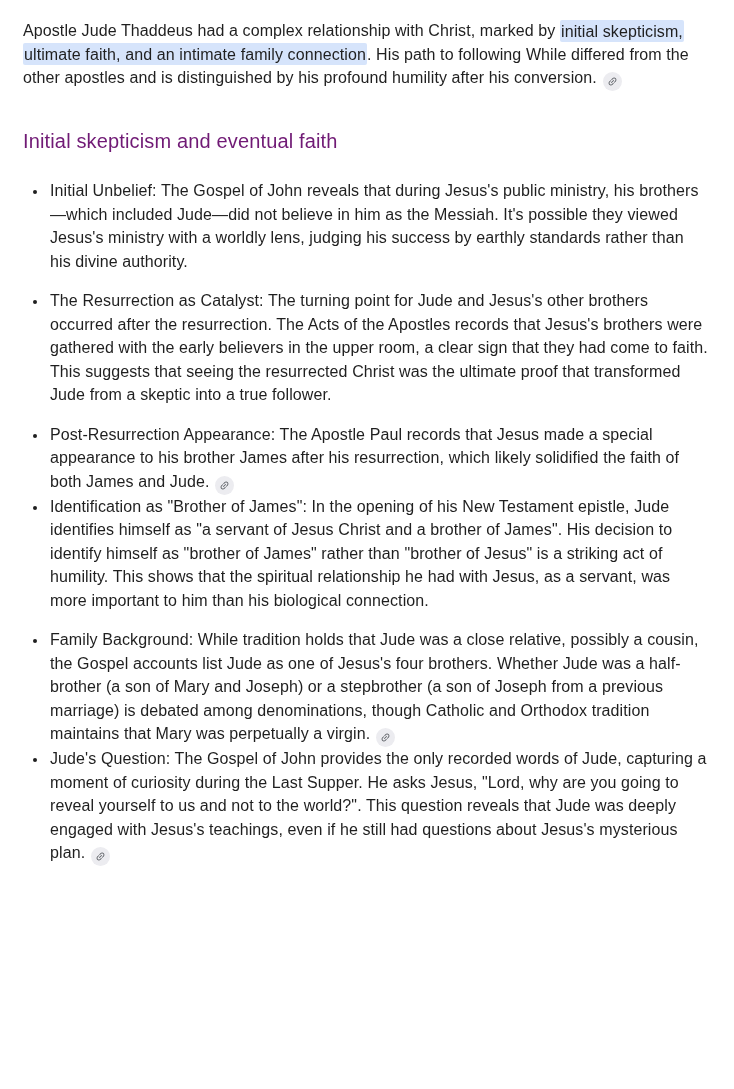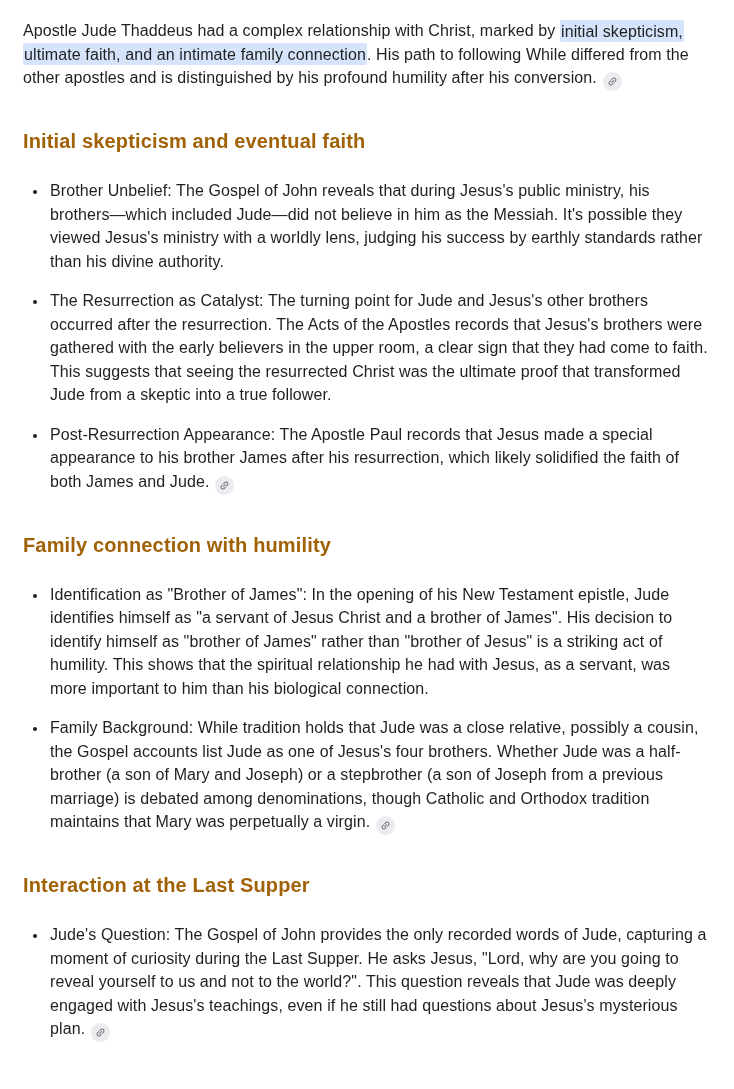--- a/index.html
+++ b/index.html
@@ -30,22 +30,22 @@
     background: #d6e4fb;
     color: inherit;
     padding: 2.5px 1px;
     border-radius: 2px;
     -webkit-box-decoration-break: clone;
     box-decoration-break: clone;
   }
   h2.section-heading {
     font-size: 20px;
     line-height: 28px;
-    font-weight: 700;
-    color: #a16207;
+    font-weight: 400;
+    color: #701a75;
     margin: 36px 0 24px 0;
     letter-spacing: 0.15px;
   }
   ul.bullets {
     margin: 0;
     padding: 0 0 0 25px;
     list-style: disc outside;
   }
   ul.bullets li {
     margin: 0 0 16px 0;
@@ -85,44 +85,42 @@
 
   <p class="intro"><strong>Apostle Jude Thaddeus</strong><span> had a complex relationship with Christ, marked by </span><mark class="key-highlight">initial skepticism, ultimate faith, and an intimate family connection</mark><span>. His path to following While differed from the other apostles and is distinguished by his profound humility after his conversion.</span><button class="citation-chip">
         <svg width="11" height="11" viewBox="0 0 24 24" aria-hidden="true">
           <path fill="currentColor" d="M3.9 12c0-1.71 1.39-3.1 3.1-3.1h4V7H7c-2.76 0-5 2.24-5 5s2.24 5 5 5h4v-1.9H7c-1.71 0-3.1-1.39-3.1-3.1zM8 13h8v-2H8v2zm9-6h-4v1.9h4c1.71 0 3.1 1.39 3.1 3.1s-1.39 3.1-3.1 3.1h-4V17h4c2.76 0 5-2.24 5-5s-2.24-5-5-5z"></path>
         </svg>
       </button></p>
 
   <section>
     <h2 class="section-heading">Initial skepticism and eventual faith</h2>
     <ul class="bullets">
-      <li><strong class="lead">Brother Unbelief:</strong> <span>The Gospel of John reveals that during Jesus's public ministry, his brothers—which included Jude—did not believe in him as the Messiah. It's possible they viewed Jesus's ministry with a worldly lens, judging his success by earthly standards rather than his divine authority.</span></li>
+      <li><strong class="lead">Initial Unbelief:</strong> <span>The Gospel of John reveals that during Jesus's public ministry, his brothers—which included Jude—did not believe in him as the Messiah. It's possible they viewed Jesus's ministry with a worldly lens, judging his success by earthly standards rather than his divine authority.</span></li>
       <li><strong class="lead">The Resurrection as Catalyst:</strong> <span>The turning point for Jude and Jesus's other brothers occurred after the resurrection. The Acts of the Apostles records that Jesus's brothers were gathered with the early believers in the upper room, a clear sign that they had come to faith. This suggests that seeing the resurrected Christ was the ultimate proof that transformed Jude from a skeptic into a true follower.</span></li>
       <li><strong class="lead">Post-Resurrection Appearance:</strong> <span>The Apostle Paul records that Jesus made a special appearance to his brother James after his resurrection, which likely solidified the faith of both James and Jude.</span><button class="citation-chip">
             <svg width="11" height="11" viewBox="0 0 24 24" aria-hidden="true">
               <path fill="currentColor" d="M3.9 12c0-1.71 1.39-3.1 3.1-3.1h4V7H7c-2.76 0-5 2.24-5 5s2.24 5 5 5h4v-1.9H7c-1.71 0-3.1-1.39-3.1-3.1zM8 13h8v-2H8v2zm9-6h-4v1.9h4c1.71 0 3.1 1.39 3.1 3.1s-1.39 3.1-3.1 3.1h-4V17h4c2.76 0 5-2.24 5-5s-2.24-5-5-5z"></path>
             </svg>
           </button></li>
     </ul>
   </section>
 
   <section>
-    <h2 class="section-heading">Family connection with humility</h2>
     <ul class="bullets">
       <li><strong class="lead">Identification as "Brother of James":</strong> <span>In the opening of his New Testament epistle, Jude identifies himself as "a servant of Jesus Christ and a brother of James". His decision to identify himself as "brother of James" rather than "brother of Jesus" is a striking act of humility. This shows that the spiritual relationship he had with Jesus, as a servant, was more important to him than his biological connection.</span></li>
       <li><strong class="lead">Family Background:</strong> <span>While tradition holds that Jude was a close relative, possibly a cousin, the Gospel accounts list Jude as one of Jesus's four brothers. Whether Jude was a half-brother (a son of Mary and Joseph) or a stepbrother (a son of Joseph from a previous marriage) is debated among denominations, though Catholic and Orthodox tradition maintains that Mary was perpetually a virgin.</span><button class="citation-chip">
             <svg width="11" height="11" viewBox="0 0 24 24" aria-hidden="true">
               <path fill="currentColor" d="M3.9 12c0-1.71 1.39-3.1 3.1-3.1h4V7H7c-2.76 0-5 2.24-5 5s2.24 5 5 5h4v-1.9H7c-1.71 0-3.1-1.39-3.1-3.1zM8 13h8v-2H8v2zm9-6h-4v1.9h4c1.71 0 3.1 1.39 3.1 3.1s-1.39 3.1-3.1 3.1h-4V17h4c2.76 0 5-2.24 5-5s-2.24-5-5-5z"></path>
             </svg>
           </button></li>
     </ul>
   </section>
 
   <section>
-    <h2 class="section-heading">Interaction at the Last Supper</h2>
     <ul class="bullets">
       <li><strong class="lead">Jude's Question:</strong> <span>The Gospel of John provides the only recorded words of Jude, capturing a moment of curiosity during the Last Supper. He asks Jesus, "Lord, why are you going to reveal yourself to us and not to the world?". This question reveals that Jude was deeply engaged with Jesus's teachings, even if he still had questions about Jesus's mysterious plan.</span><button class="citation-chip">
             <svg width="11" height="11" viewBox="0 0 24 24" aria-hidden="true">
               <path fill="currentColor" d="M3.9 12c0-1.71 1.39-3.1 3.1-3.1h4V7H7c-2.76 0-5 2.24-5 5s2.24 5 5 5h4v-1.9H7c-1.71 0-3.1-1.39-3.1-3.1zM8 13h8v-2H8v2zm9-6h-4v1.9h4c1.71 0 3.1 1.39 3.1 3.1s-1.39 3.1-3.1 3.1h-4V17h4c2.76 0 5-2.24 5-5s-2.24-5-5-5z"></path>
             </svg>
           </button></li>
     </ul>
   </section>
 
 </main>

